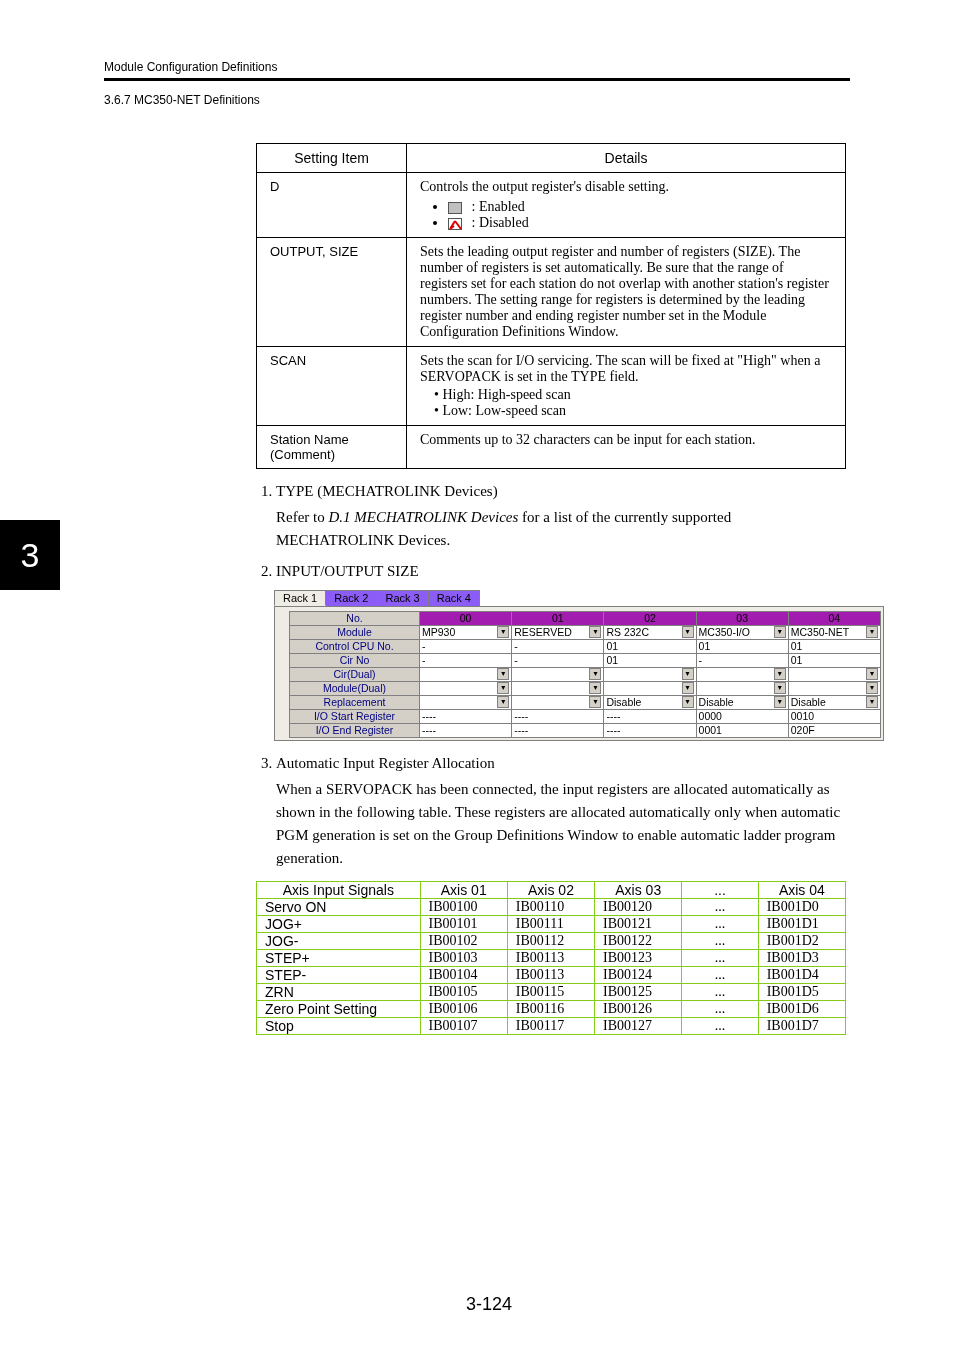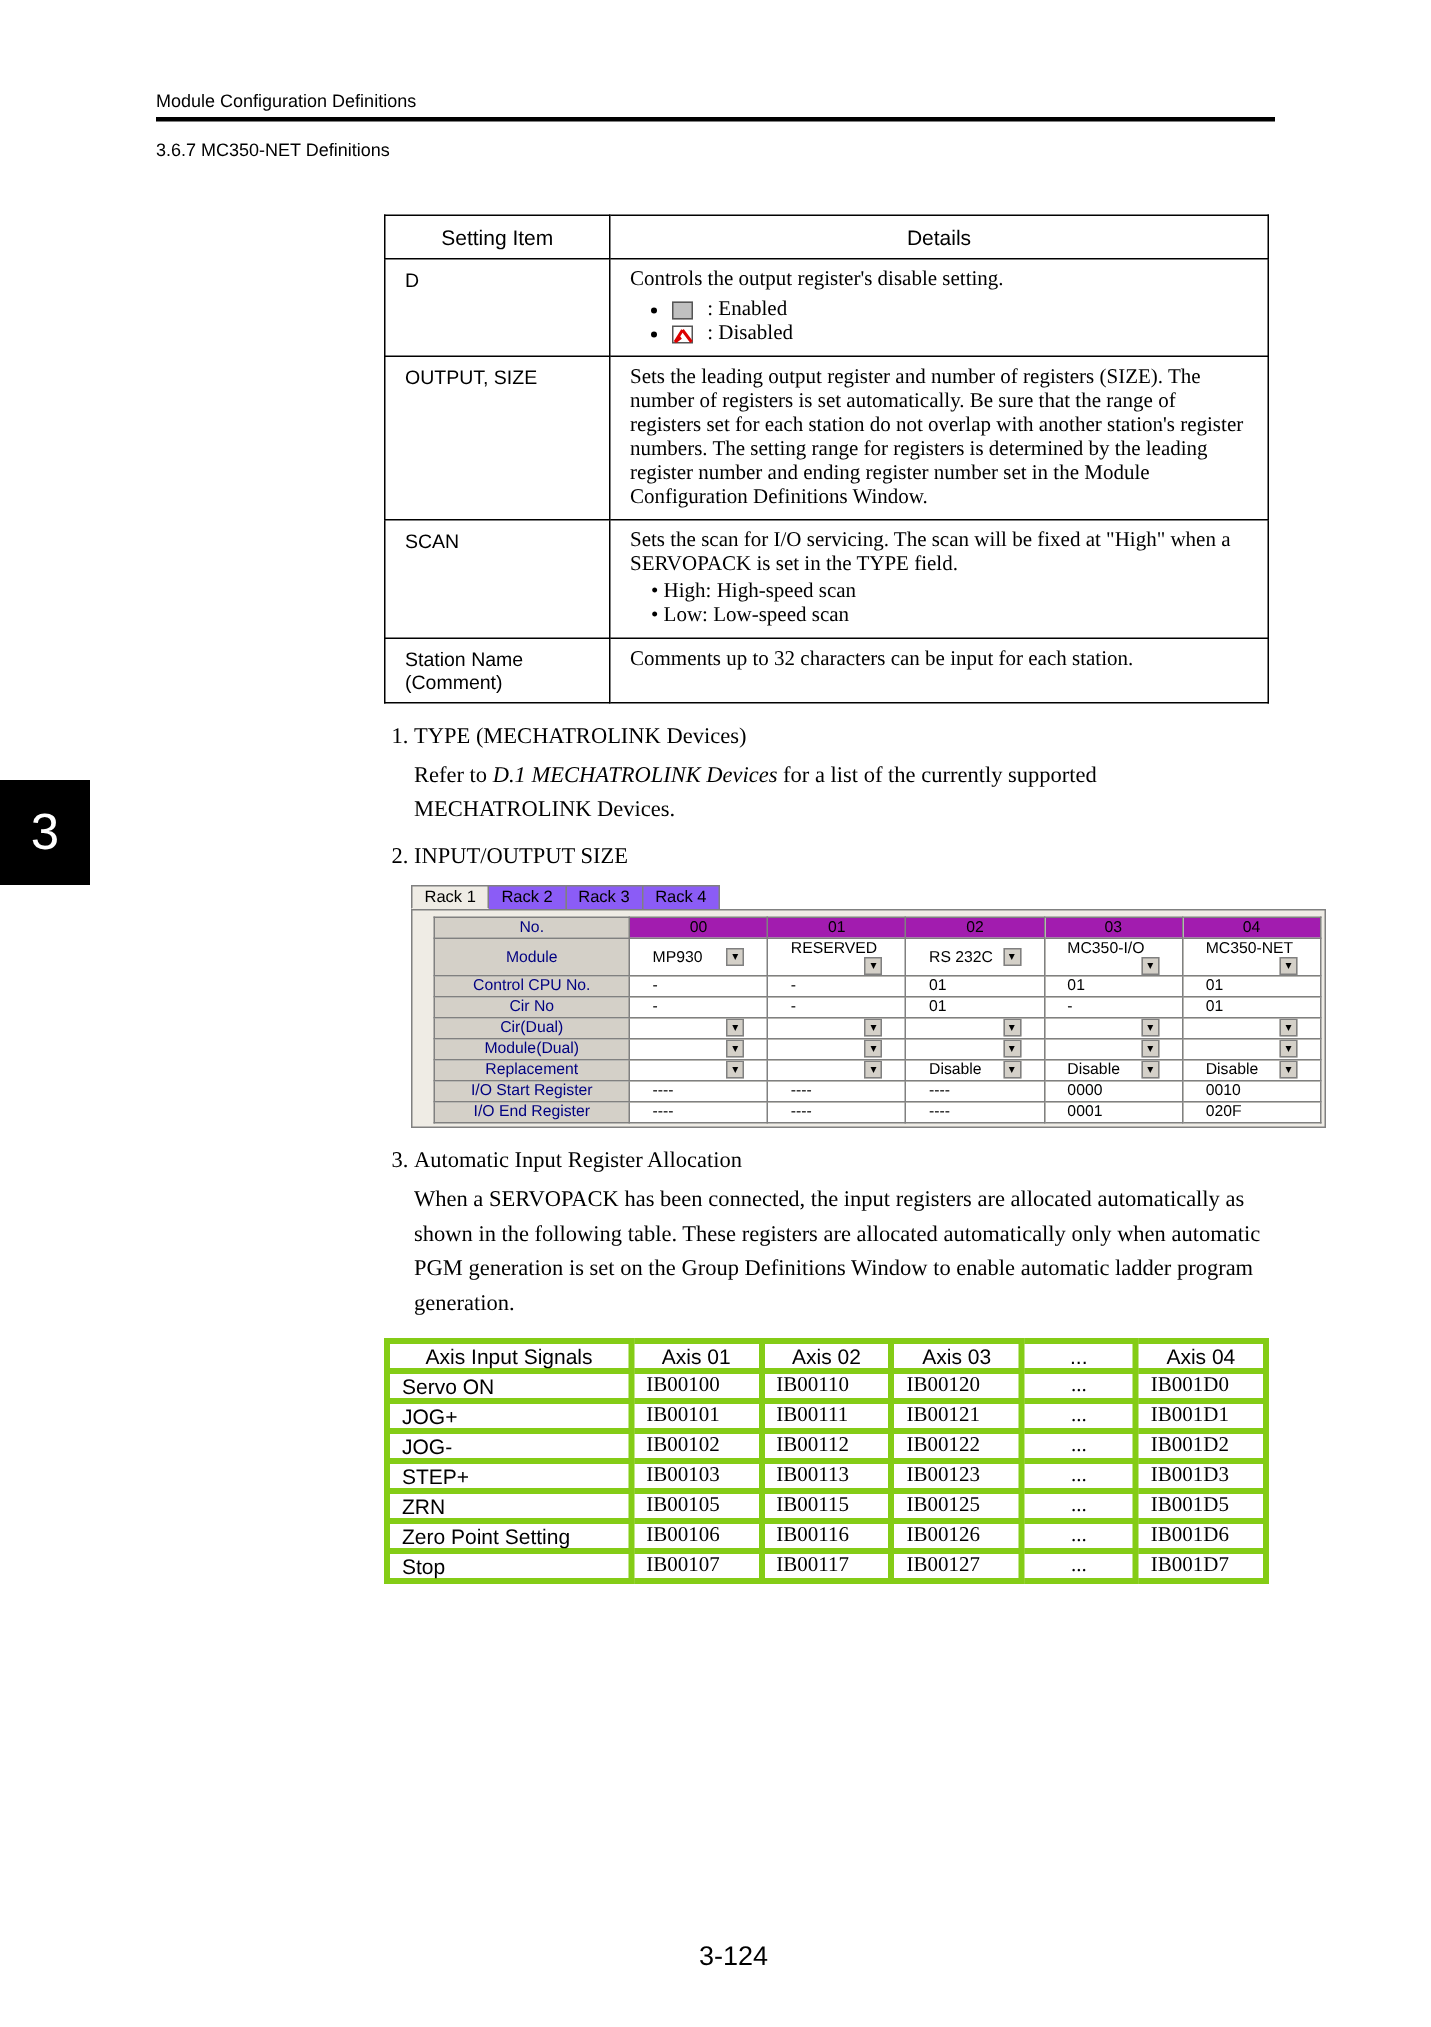--- a/index.html
+++ b/index.html
@@ -28,29 +28,29 @@
   .num-list .li-title { }
   .num-list .li-body { margin-top: 6px; font-size: 15px; line-height: 1.55; }
   em.ital { font-style: italic; }
 
   .screenshot { margin: 10px 0 14px 18px; width: 610px; border: none; }
   .ss-tabs { display: flex; font-family: "MS Sans Serif", Tahoma, Arial, sans-serif; font-size: 11px; }
   .ss-tab { border: 1px solid #808080; border-bottom: none; padding: 1px 8px; background: #8b5cf6; margin-right: -1px; }
   .ss-tab.active { background: #efece5; position: relative; z-index: 2; border-bottom: 1px solid #efece5; }
   .ss-body { border: 1px solid #808080; background: #efece5; padding: 4px 2px 2px 14px; }
   table.ss-grid { border-collapse: collapse; font-family: "MS Sans Serif", Tahoma, Arial, sans-serif; font-size: 10.5px; width: 100%; table-layout: fixed; }
-  table.ss-grid th, table.ss-grid td { border: 1px solid #808080; padding: 0 15px; height: 14px; overflow: hidden; white-space: nowrap; }
+  table.ss-grid th, table.ss-grid td { border: 1px solid #808080; padding: 0 2px; height: 14px; overflow: hidden; white-space: nowrap; }
   table.ss-grid th { background: #a21caf; font-weight: normal; text-align: center; }
   table.ss-grid th.rowh { background: #d4d0c8; color: #000080; text-align: center; }
   table.ss-grid td { background: #fff; }
   .dd { display: inline-block; width: 12px; height: 12px; background: #d4d0c8; border: 1px solid #808080; float: right; text-align: center; line-height: 10px; font-size: 8px; color: #000; }
   .dd::after { content: "▾"; }
 
   table.axis { border-collapse: collapse; width: 100%; font-size: 14px; margin-top: 10px; }
-  table.axis th, table.axis td { border: 4px solid #84cc16; padding: 0 8px; text-align: left; }
+  table.axis th, table.axis td { border: 1px solid #84cc16; padding: 0 8px; text-align: left; }
   table.axis th { font-family: Arial, Helvetica, sans-serif; font-weight: normal; text-align: center; }
   table.axis td.rh { font-family: Arial, Helvetica, sans-serif; }
   table.axis td.dots { text-align: center; }
 
   .page-num { position: absolute; bottom: 36px; left: 12px; width: 100%; text-align: center; font-size: 18px; font-family: Arial, Helvetica, sans-serif; }
 </style>
 </head>
 <body>
 
 <div class="page">
@@ -277,20 +277,28 @@
           </tr>
           <tr>
             <td class="rh">STEP+</td>
             <td>IB00103</td>
             <td>IB00113</td>
             <td>IB00123</td>
             <td class="dots">...</td>
             <td>IB001D3</td>
           </tr>
           <tr>
+            <td class="rh">STEP-</td>
+            <td>IB00104</td>
+            <td>IB00113</td>
+            <td>IB00124</td>
+            <td class="dots">...</td>
+            <td>IB001D4</td>
+          </tr>
+          <tr>
             <td class="rh">ZRN</td>
             <td>IB00105</td>
             <td>IB00115</td>
             <td>IB00125</td>
             <td class="dots">...</td>
             <td>IB001D5</td>
           </tr>
           <tr>
             <td class="rh">Zero Point Setting</td>
             <td>IB00106</td>

